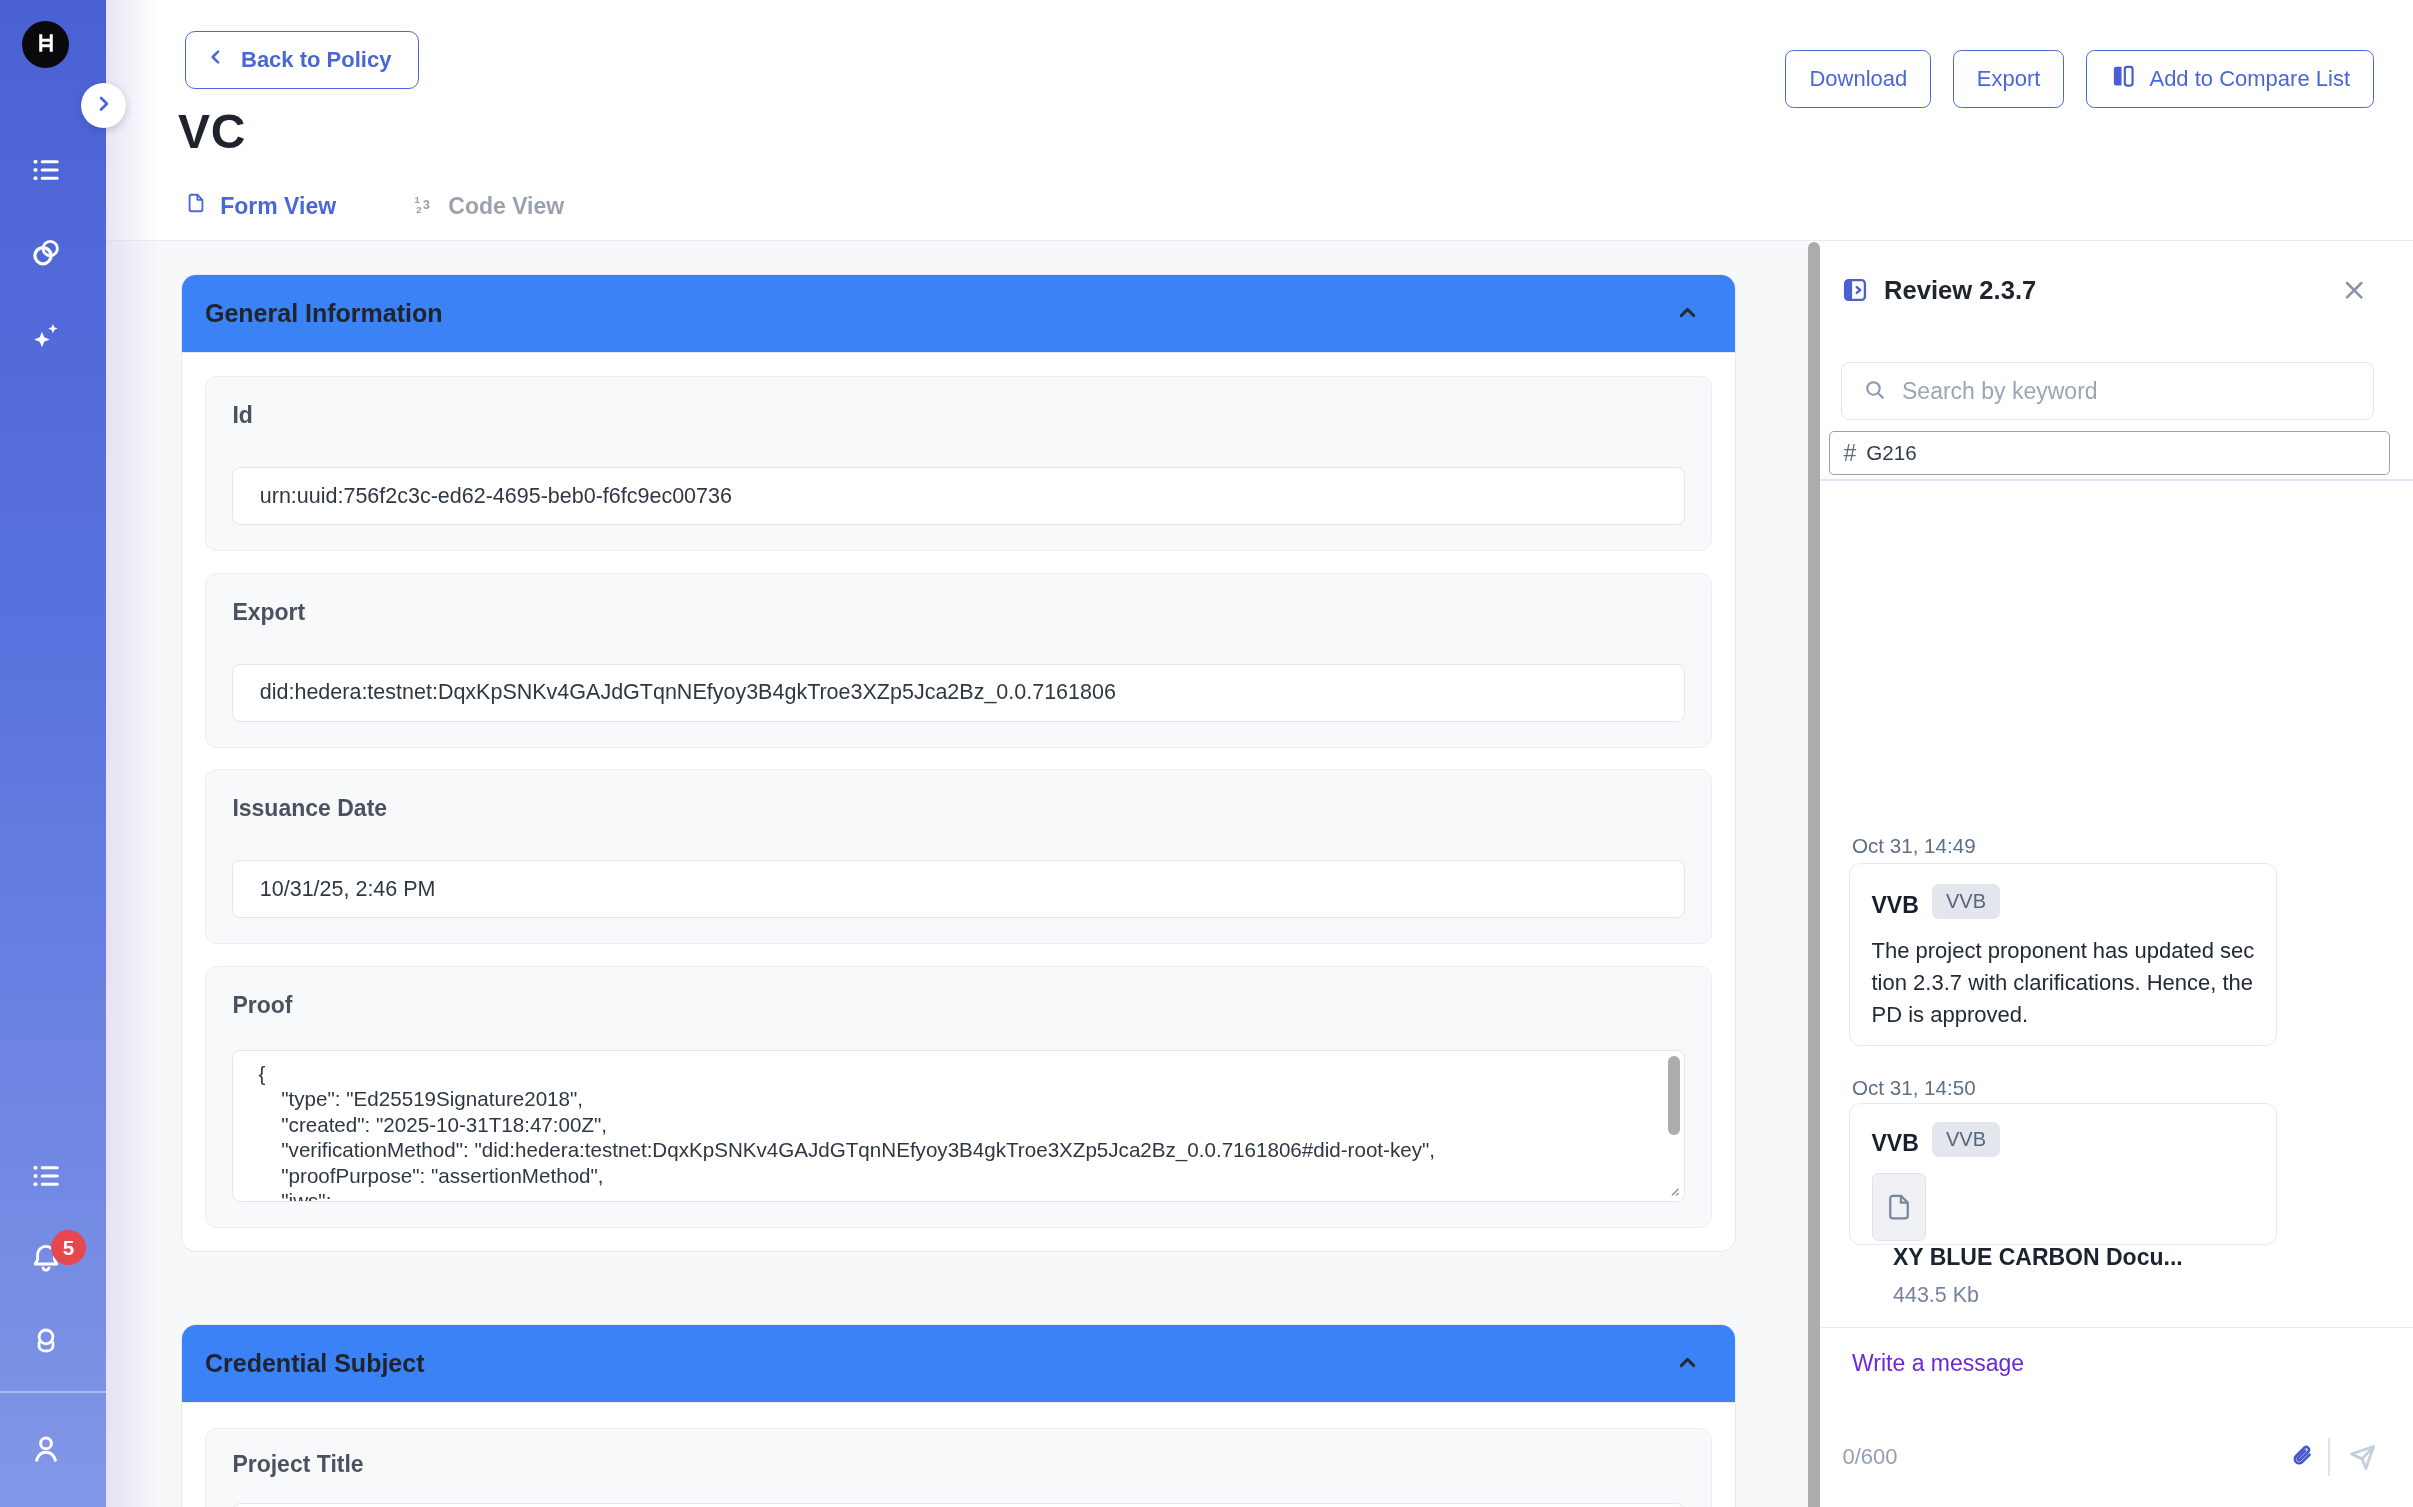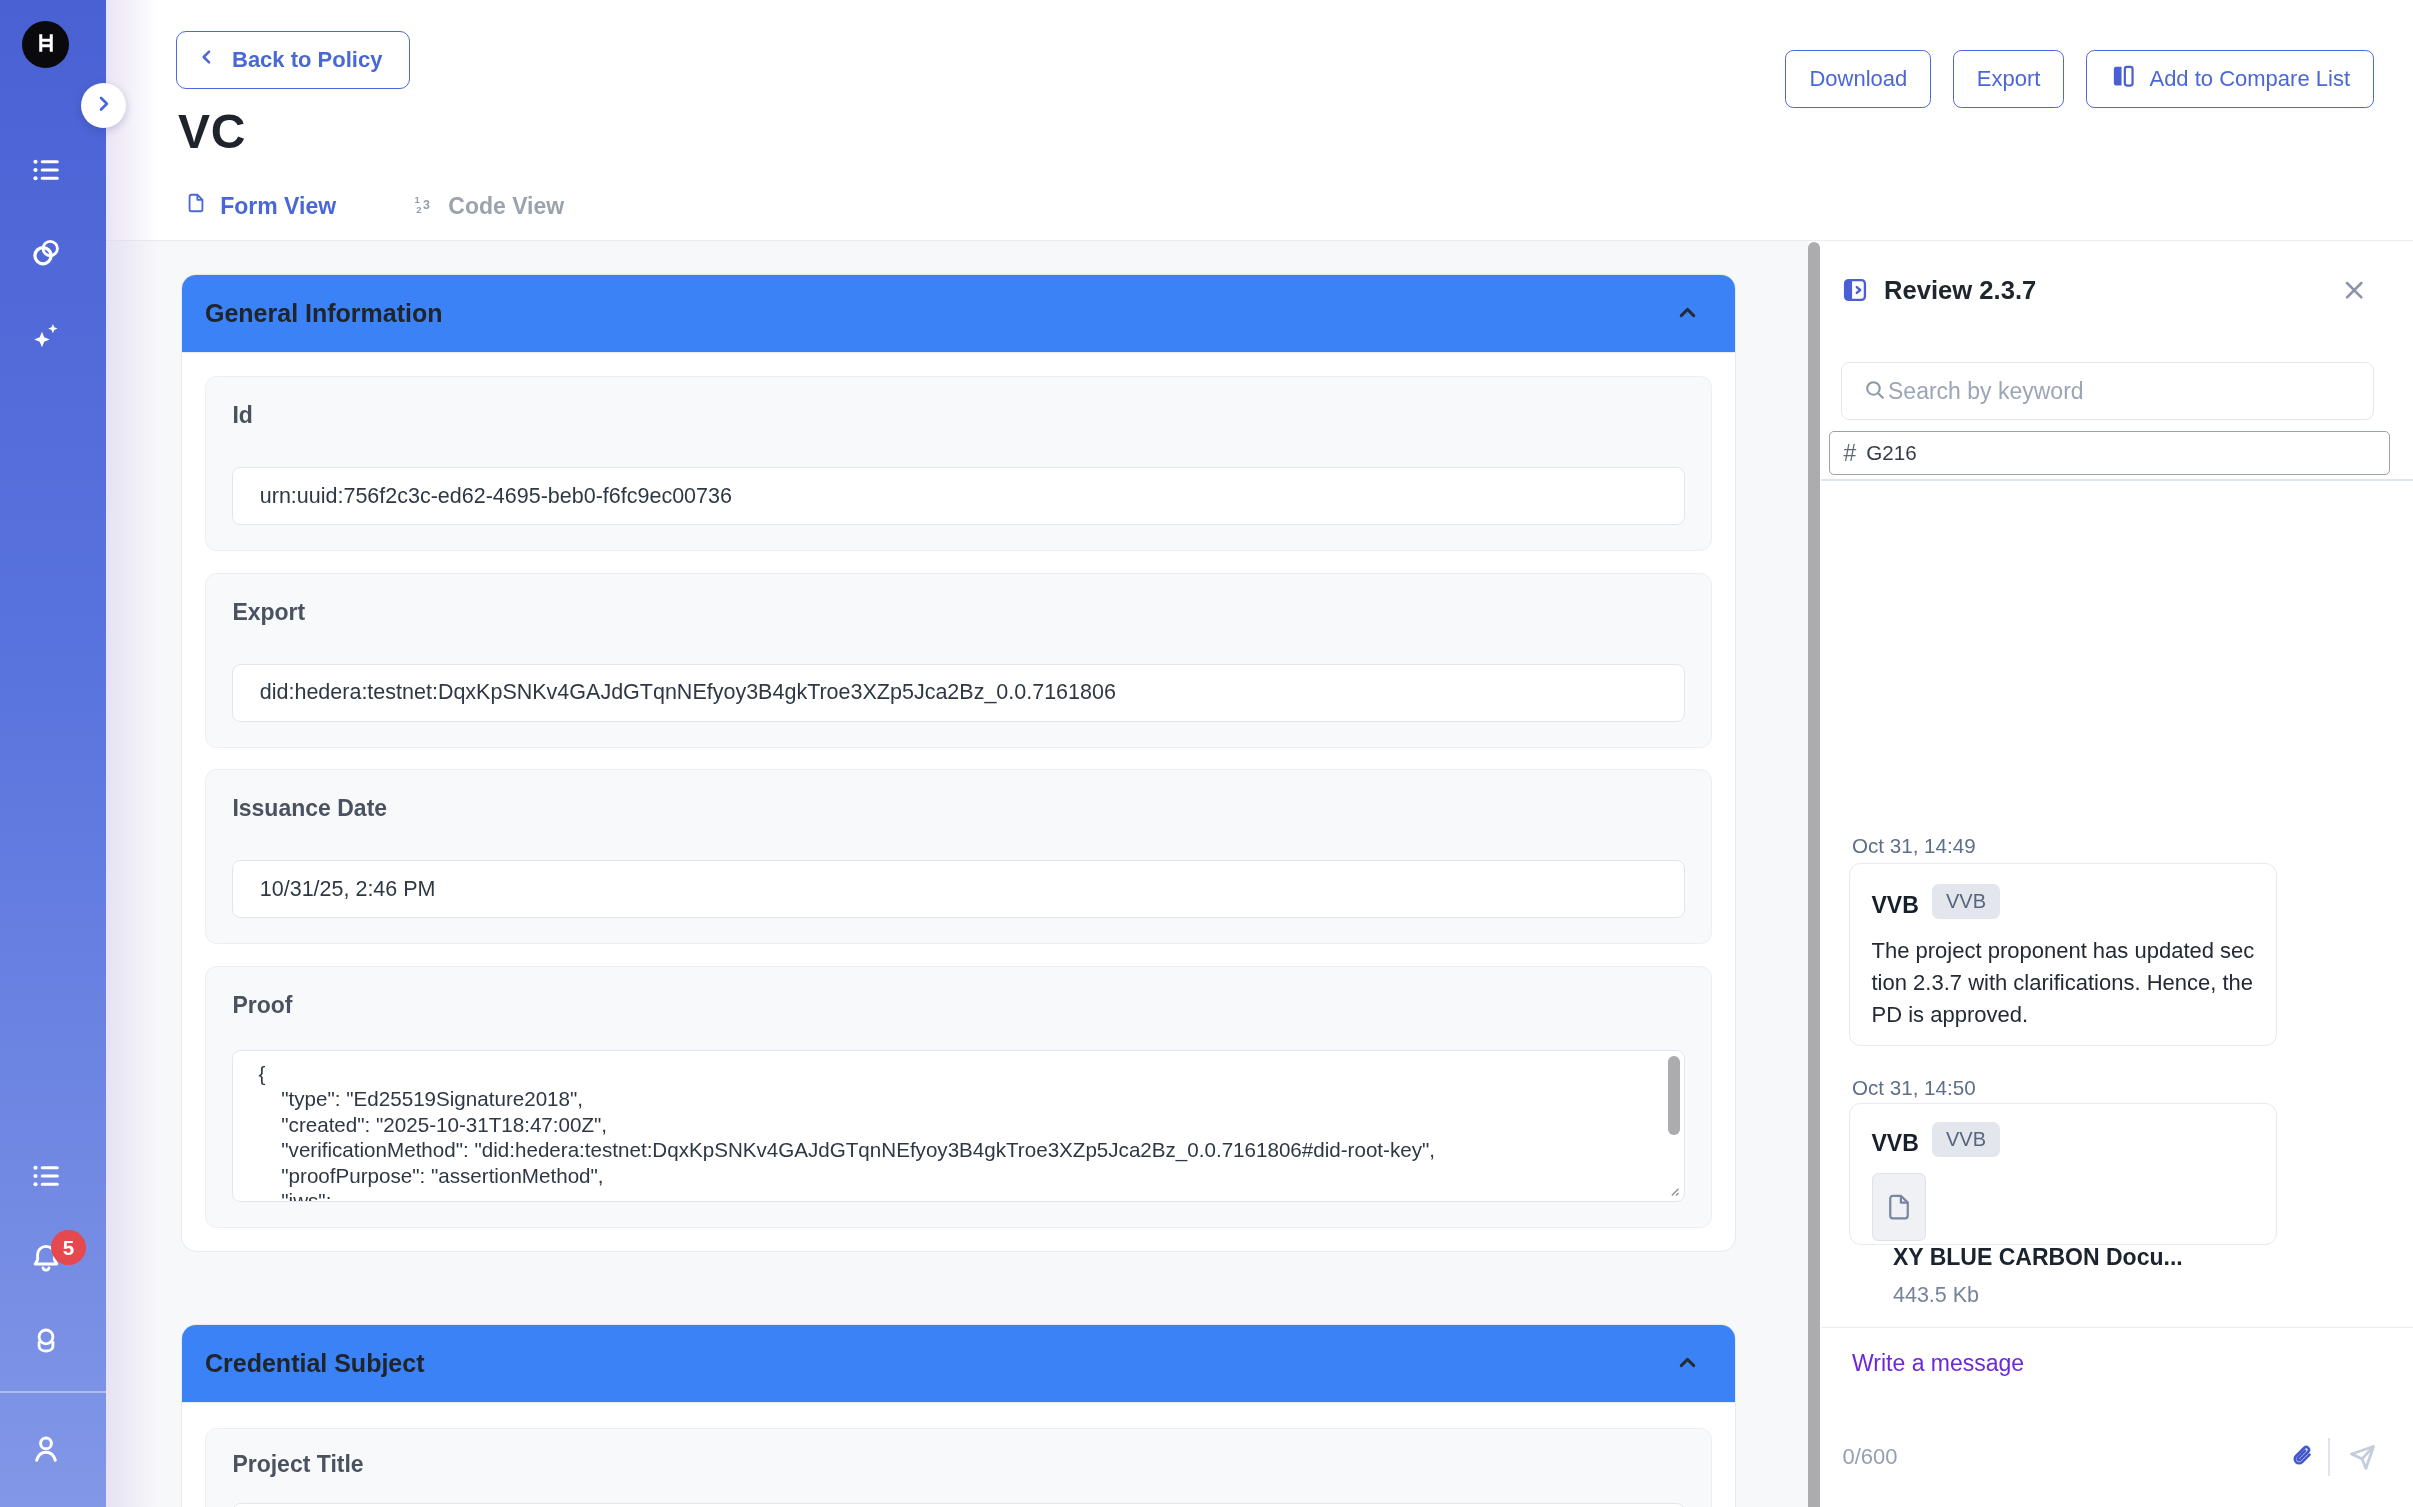--- a/index.html
+++ b/index.html
@@ -20,21 +20,21 @@
   .side-divider{position:absolute;left:0;top:1391px;width:106px;height:1.7px;background:rgba(255,255,255,.38);}
   .notif-badge{position:absolute;left:51px;top:1230px;width:35px;height:35px;border-radius:50%;
                background:#E5484D;color:#fff;font-size:20.6px;font-weight:bold;
                display:flex;align-items:center;justify-content:center;z-index:5;}
   .lavender{position:absolute;left:106px;top:0;width:53px;height:1507px;pointer-events:none;z-index:3;
             background:linear-gradient(90deg,rgba(216,207,238,.55),rgba(255,255,255,0));}
 
   
   .headband{position:absolute;left:106px;top:0;width:2308px;height:241px;background:#fff;
             border-bottom:1.7px solid #E9EBEF;z-index:2;}
-  .back-btn{position:absolute;left:70px;top:31px;height:58px;display:inline-flex;align-items:center;
+  .back-btn{position:absolute;left:79px;top:31px;height:58px;display:inline-flex;align-items:center;
             gap:15px;padding:0 26.4px 0 20px;border:1.7px solid #4D68DC;border-radius:10px;background:#fff;
             color:#4A67D7;font-size:22px;font-weight:600;}
   .page-title{position:absolute;left:72px;top:104px;font-size:48px;font-weight:800;color:#1F242C;letter-spacing:0.8px;}
   .tabs{position:absolute;left:79px;top:188px;display:flex;align-items:center;gap:76px;height:36px;text-align:right;}
   .tab{display:inline-flex;align-items:center;gap:13.2px;font-size:23px;font-weight:600;}
   .tab.active{color:#4A67D7;}
   .tab.inactive{color:#9AA3AD;}
   .actions{position:absolute;right:40px;top:31px;display:flex;gap:21.5px;margin-top:19px;}
   .act-btn{height:58px;display:inline-flex;align-items:center;gap:13.2px;padding:0 23px;
            border:1.7px solid #4D68DC;border-radius:8.3px;background:#fff;color:#4A67D7;
@@ -63,21 +63,21 @@
   
   .v-scrollbar{position:absolute;left:1808px;top:242px;width:12.4px;height:1265px;background:#ACACAE;
                border-radius:6.6px 6.6px 0 0;z-index:2;}
 
   
   .review{position:absolute;left:1821px;top:241px;width:593px;height:1266px;background:#fff;z-index:2;}
   .rev-title{position:absolute;left:63px;top:35px;font-size:25.6px;font-weight:bold;color:#20262E;}
   .rev-icon{position:absolute;left:20px;top:35px;width:28px;height:28px;}
   .rev-close{position:absolute;left:520px;top:36px;width:26.4px;height:26.4px;}
   .rev-search{position:absolute;left:20px;top:121px;width:533px;height:58px;border:1.2px solid #E3E7ED;
-              border-radius:8.3px;display:flex;align-items:center;gap:1px;padding:0 20px;}
+              border-radius:8.3px;display:flex;align-items:center;gap:15px;padding:0 20px;}
   .rev-search .ph{font-size:23px;color:#9AA6B6;}
   .rev-tag{position:absolute;left:8.3px;top:190px;width:561px;height:44px;border:1.7px solid #99A2AE;
            border-radius:5px;display:flex;align-items:center;gap:10px;padding:0 13.2px;}
   .rev-tag .hash{font-size:23px;color:#5F6B7A;}
   .rev-tag .tagtxt{font-size:20.6px;color:#333D49;}
   .rev-sep1{position:absolute;left:0;top:238px;width:593px;height:1.7px;background:#DBE5F4;}
   .msg-time{position:absolute;left:31px;font-size:20.6px;color:#5E7089;}
   .msg-card{position:absolute;left:28px;width:428px;border:1.2px solid #E6E9EF;border-radius:11.6px;
             background:#fff;padding:20px 21.5px;}
   .msg-head{display:flex;align-items:flex-end;}

